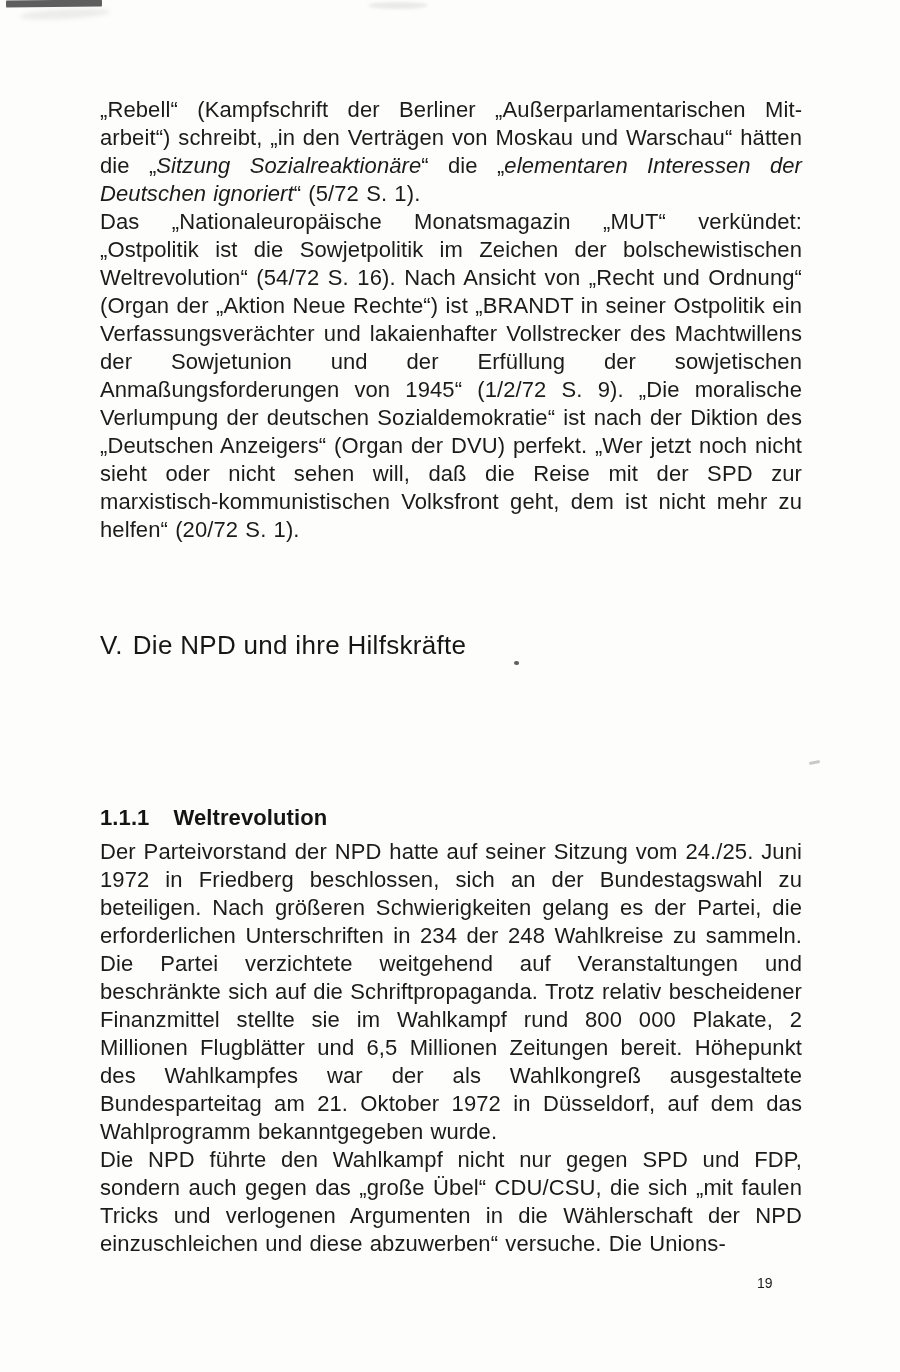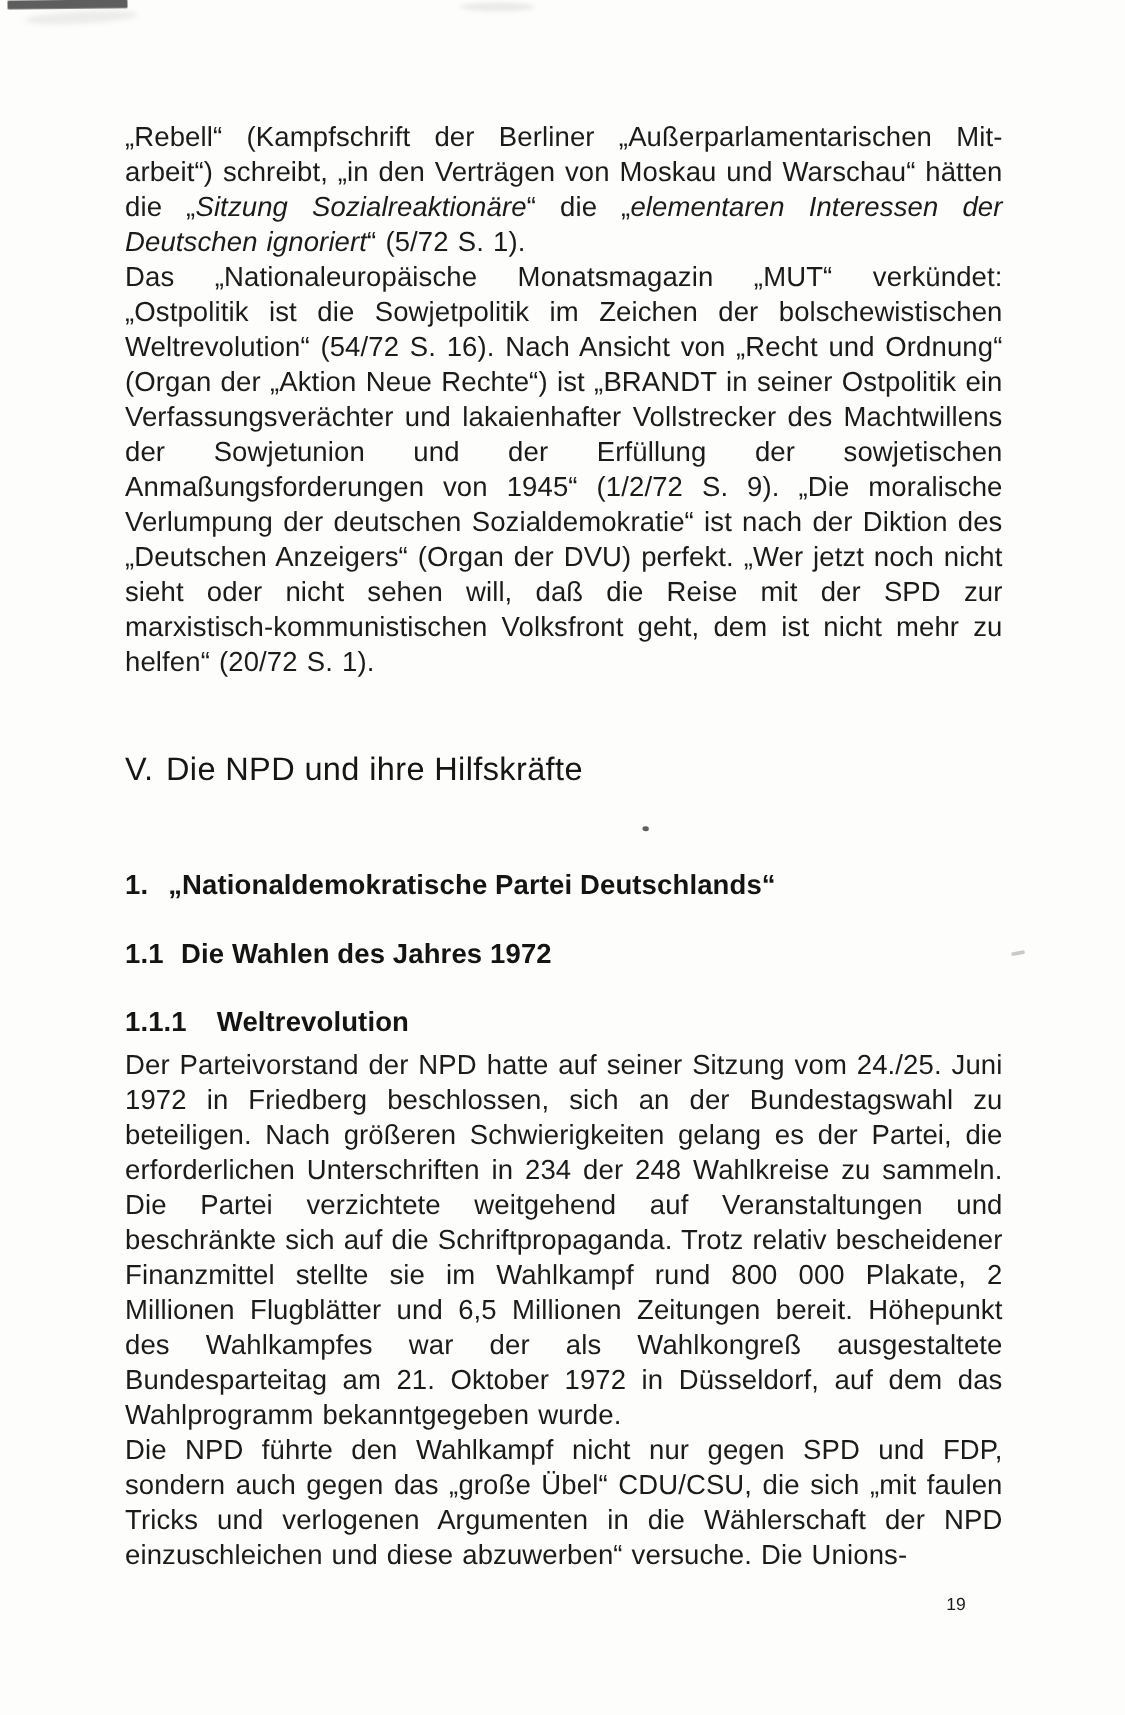--- a/index.html
+++ b/index.html
@@ -22,21 +22,21 @@
     letter-spacing:0.1px;
     word-spacing:1px;
   }
   .textblock p{margin:0;padding:0;hyphens:manual;}
   .it{font-style:italic;}
   #top-block{top:96px;}
   #section-block{top:838px;}
 
   
   .h-main{
-    position:absolute;left:100px;top:600px;
+    position:absolute;left:100px;top:630px;
     font-size:26px;font-weight:400;letter-spacing:0.3px;color:#161616;
     white-space:nowrap;
   }
   .h-main .h-num{margin-right:10px;}
   .h-sub{
     position:absolute;left:100px;
     font-size:22px;font-weight:bold;color:#141414;
     white-space:nowrap;letter-spacing:0.1px;
   }
   #h1{top:695px;}
@@ -91,26 +91,20 @@
 
   <div id="top-block" class="textblock">
       <p><span>„Rebell“ (Kampfschrift der Berliner „Außerparlamentarischen Mit­arbeit“) schreibt, „in den Verträgen von Moskau und Warschau“ hätten die „</span><span class="it">Sitzung Sozialreaktionäre</span><span>“ die „</span><span class="it">elementaren Interessen der Deutschen ignoriert</span><span>“ (5/72 S. 1).</span></p>
       <p><span>Das „Nationaleuropäische Monatsmagazin „MUT“ verkündet: „Ostpolitik ist die Sowjetpolitik im Zeichen der bolschewistischen Weltrevolution“ (54/72 S. 16). Nach Ansicht von „Recht und Ord­nung“ (Organ der „Aktion Neue Rechte“) ist „BRANDT in seiner Ostpolitik ein Verfassungsverächter und lakaienhafter Vollstrecker des Machtwillens der Sowjetunion und der Erfüllung der sowjeti­schen Anmaßungsforderungen von 1945“ (1/2/72 S. 9). „Die mora­lische Verlumpung der deutschen Sozialdemokratie“ ist nach der Diktion des „Deutschen Anzeigers“ (Organ der DVU) perfekt. „Wer jetzt noch nicht sieht oder nicht sehen will, daß die Reise mit der SPD zur marxistisch-kommunistischen Volksfront geht, dem ist nicht mehr zu helfen“ (20/72 S. 1).</span></p>
     </div>
 
   <div class="h-main">
     <span class="h-num">V.</span><span>Die NPD und ihre Hilfskräfte</span>
   </div>
 
-  <div id="h1" class="h-sub">
-    <span class="h-num">1.</span><span>„Nationaldemokratische Partei Deutschlands“</span>
-  </div>
-  <div id="h11" class="h-sub">
-    <span class="h-num">1.1</span><span>Die Wahlen des Jahres 1972</span>
-  </div>
   <div id="h111" class="h-sub">
     <span class="h-num">1.1.1</span><span>Weltrevolution</span>
   </div>
 
   <div id="section-block" class="textblock">
       <p><span>Der Parteivorstand der NPD hatte auf seiner Sitzung vom 24./25. Juni 1972 in Friedberg beschlossen, sich an der Bundestagswahl zu beteiligen. Nach größeren Schwierigkeiten gelang es der Partei, die erforderlichen Unterschriften in 234 der 248 Wahlkreise zu sam­meln. Die Partei verzichtete weitgehend auf Veranstaltungen und beschränkte sich auf die Schriftpropaganda. Trotz relativ beschei­dener Finanzmittel stellte sie im Wahlkampf rund 800&nbsp;000 Plakate, 2 Millionen Flugblätter und 6,5 Millionen Zeitungen bereit. Höhe­punkt des Wahlkampfes war der als Wahlkongreß ausgestaltete Bundesparteitag am 21. Oktober 1972 in Düsseldorf, auf dem das Wahlprogramm bekanntgegeben wurde.</span></p>
       <p><span>Die NPD führte den Wahlkampf nicht nur gegen SPD und FDP, sondern auch gegen das „große Übel“ CDU/CSU, die sich „mit faulen Tricks und verlogenen Argumenten in die Wählerschaft der NPD einzuschleichen und diese abzuwerben“ versuche. Die Unions-</span></p>
     </div>
 
   <div class="page-number">19</div>

